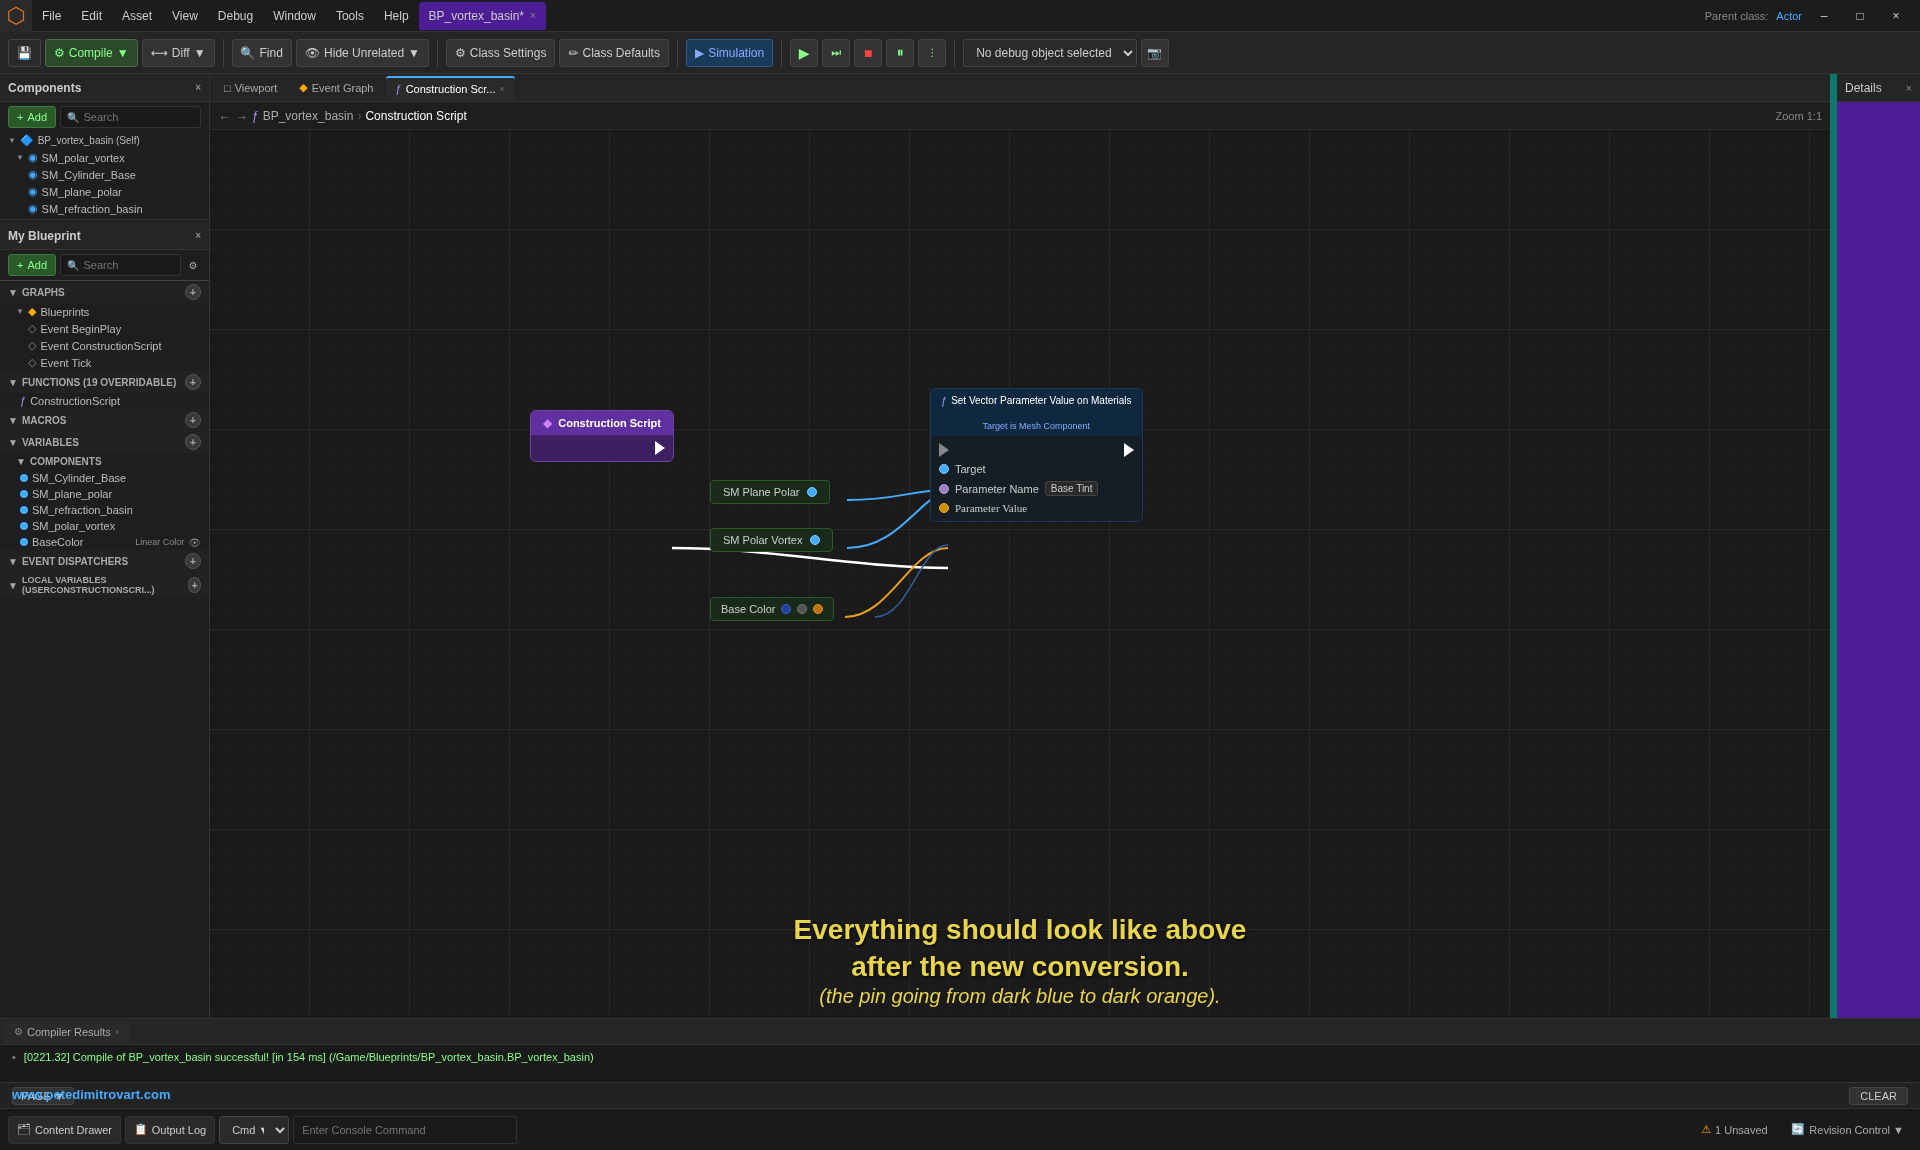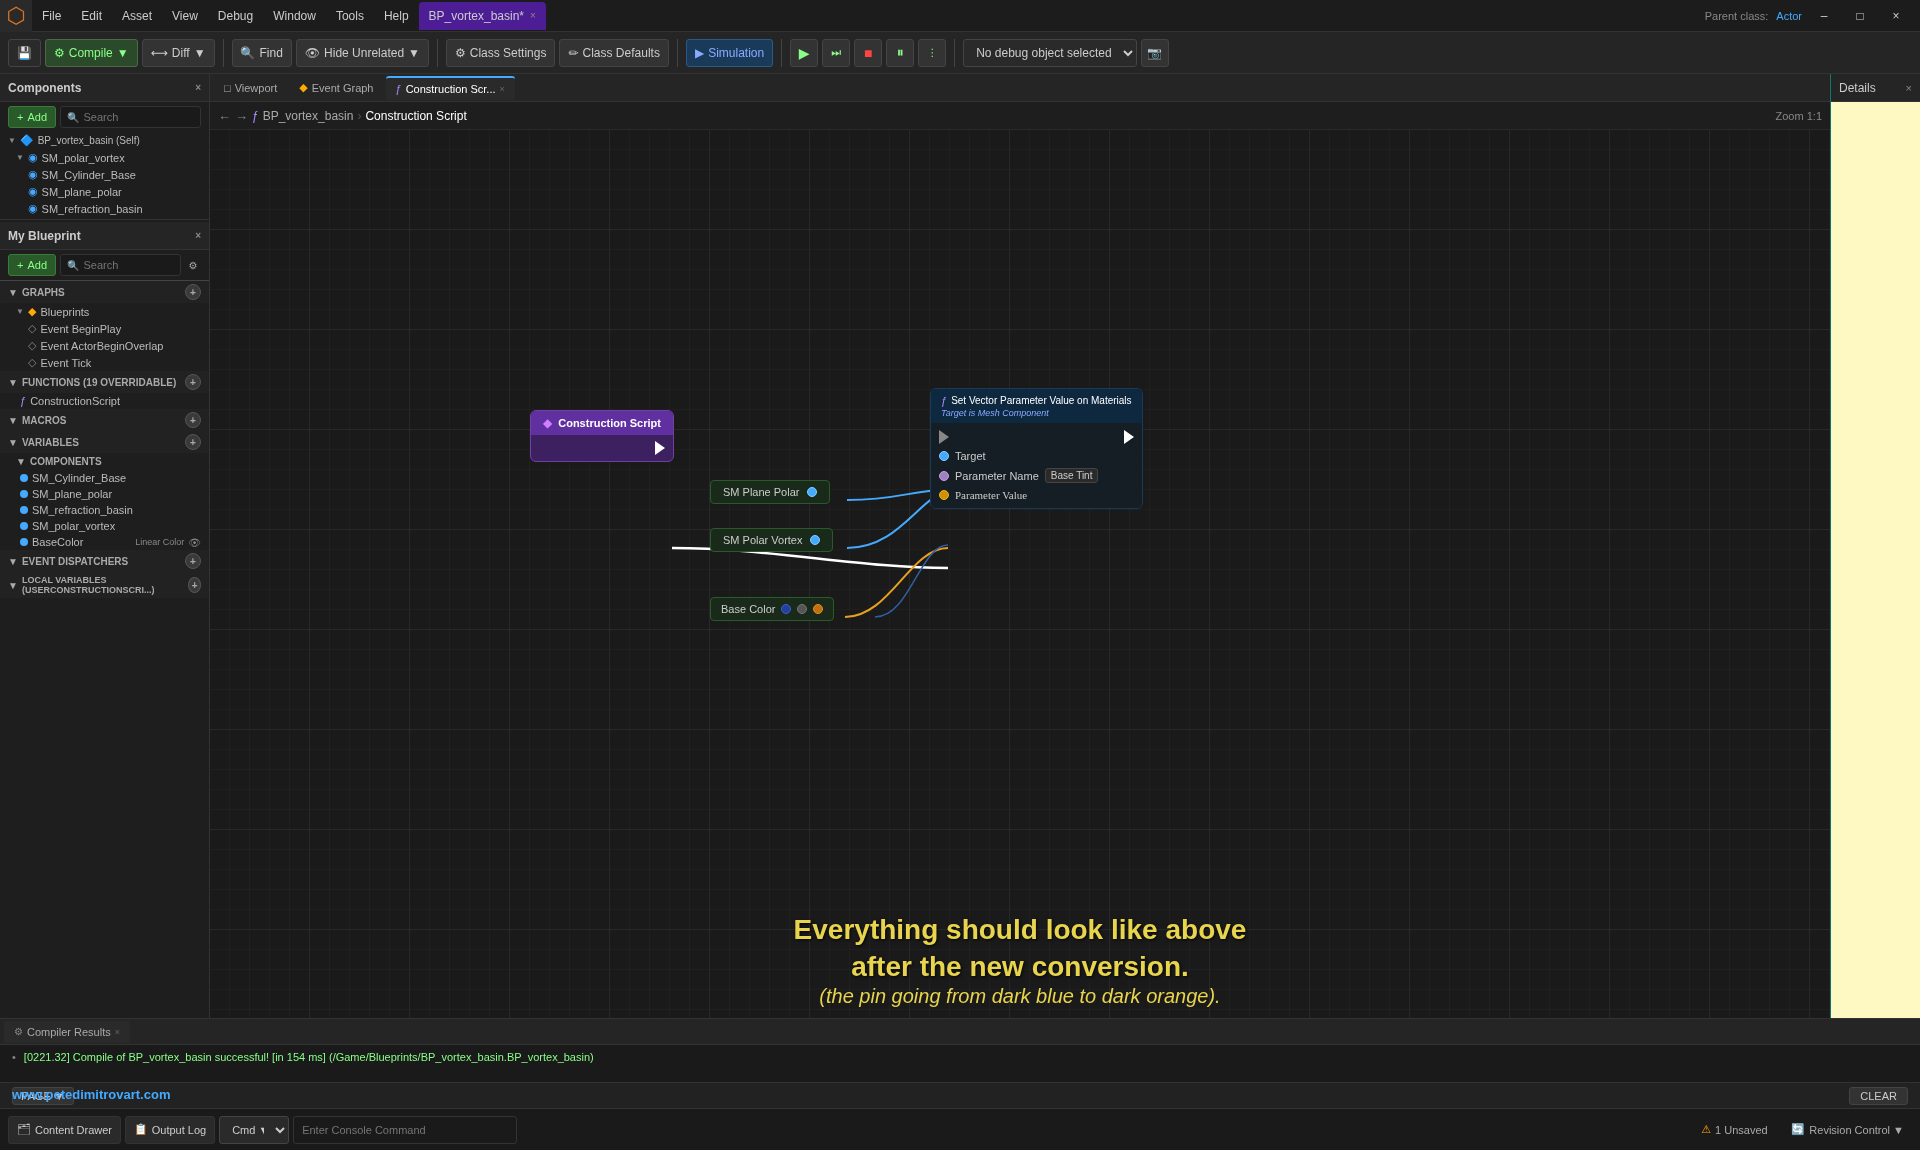--- a/index.html
+++ b/index.html
@@ -423,22 +423,22 @@
       font-size: 72px;
       font-weight: bold;
       color: rgba(80,80,100,0.3);
       letter-spacing: 4px;
       pointer-events: none;
     }
 
     
     #right-panel {
       width: 0;
-      background: #fef9c3;
-      border-left: 1px solid #0f766e;
+      background: #4c1d95;
+      border-left: 7px solid #0f766e;
       overflow: hidden;
     }
 
     
     #bottom-area {
       position: absolute;
       bottom: 42px;
       left: 0;
       width: 100%;
       height: 90px;
@@ -756,21 +756,21 @@
         <span class="tree-arrow">▼</span>
         <span style="color:#fa0;">◆</span>
         <span>Blueprints</span>
       </div>
       <div class="tree-item level2">
         <span style="color:#888;">◇</span>
         <span>Event BeginPlay</span>
       </div>
       <div class="tree-item level2">
         <span style="color:#888;">◇</span>
-        <span>Event ActorBeginOverlap</span>
+        <span>Event ConstructionScript</span>
       </div>
       <div class="tree-item level2">
         <span style="color:#888;">◇</span>
         <span>Event Tick</span>
       </div>
 
       <div class="section-header">
         <div style="display:flex;align-items:center;gap:4px;">
           <span>▼</span>
           <span>FUNCTIONS (19 OVERRIDABLE)</span>
@@ -935,21 +935,21 @@
         </div>
       </div>
 
       <div style="position:absolute; left:720px; top:258px;">
         <div style="background:#121e28; border:1px solid #1a3a5a; border-radius:6px; min-width:205px;">
           <div style="background:#0e2840; padding:5px 10px; border-radius:5px 5px 0 0;">
             <div style="display:flex; align-items:center; gap:4px;">
               <span style="color:#a8f;font-size:11px;">ƒ</span>
               <span style="font-size:10px; font-weight:normal; color:#fff; line-height:1.3;">Set Vector Parameter Value on Materials</span>
             </div>
-            <div style="font-size:9px; color:#8af; font-style:italic; margin-top:1px;">Target is Mesh Component</div>
+            <div style="font-size:9px; color:#8af; margin-top:14px;text-align:center;">Target is Mesh Component</div>
           </div>
           <div style="background:#141e24; border-radius:0 0 5px 5px; padding:4px 0;">
 
             <div style="display:flex; align-items:center; justify-content:space-between; padding:3px 8px;">
               <div style="width:0;height:0;border-top:7px solid transparent;border-bottom:7px solid transparent;border-left:10px solid #888;"></div>
               <div style="width:0;height:0;border-top:7px solid transparent;border-bottom:7px solid transparent;border-left:10px solid #fff;"></div>
             </div>
 
             <div style="display:flex; align-items:center; padding:3px 8px; gap:6px;">
               <div style="width:10px;height:10px;border-radius:50%;background:#4af;border:1px solid #8cf;"></div>

